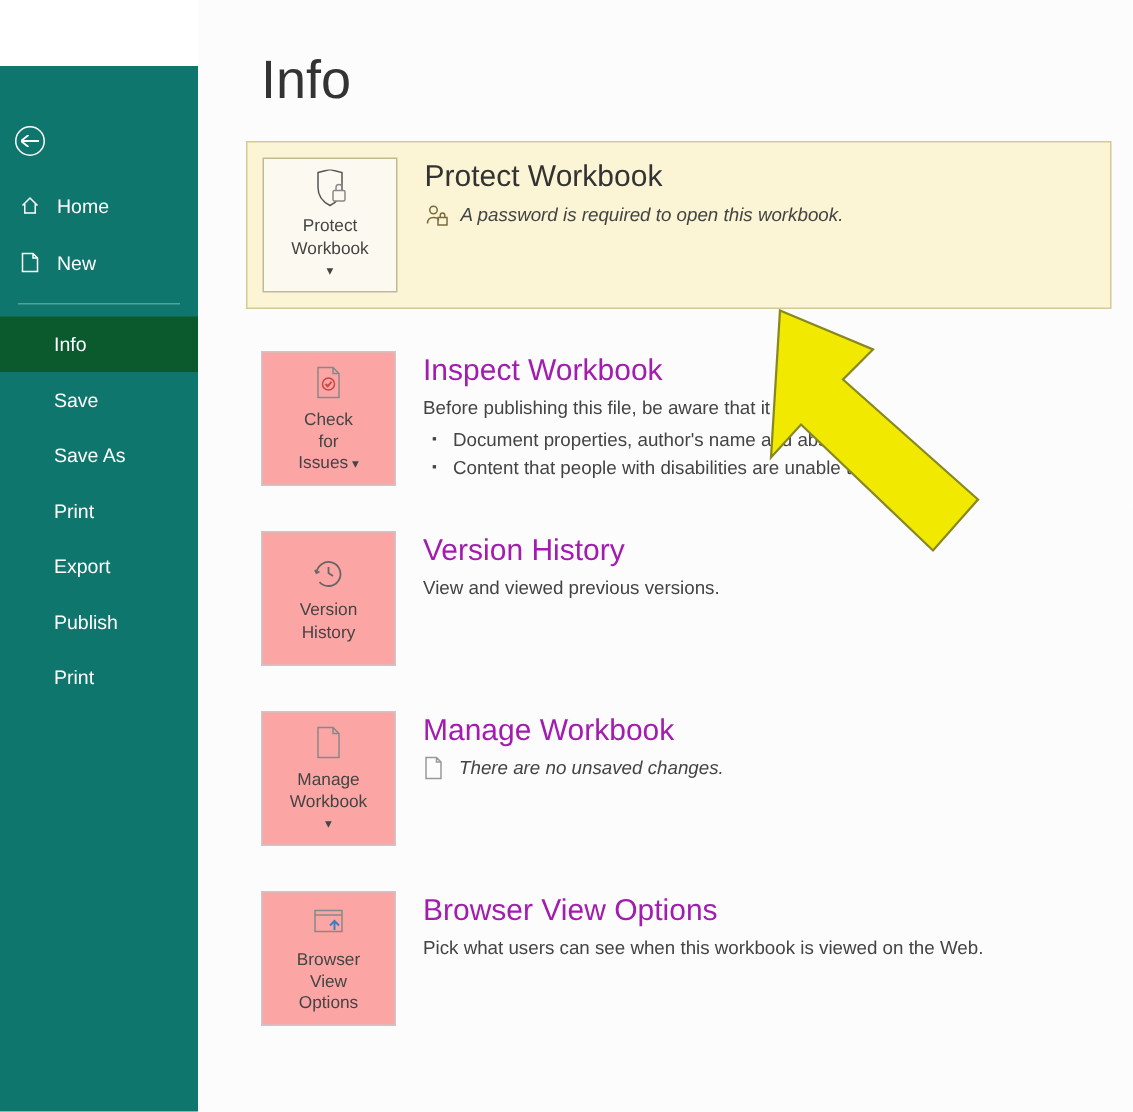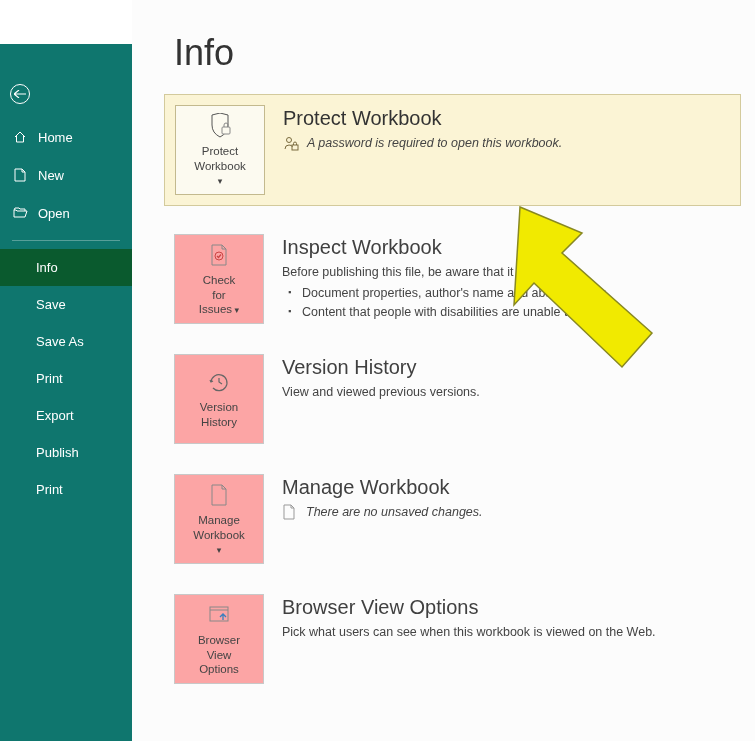--- a/index.html
+++ b/index.html
@@ -130,21 +130,21 @@
       line-height: 1.3;
       padding: 0 20px;
     }
     .section-content {
       flex: 1;
       padding-top: 2px;
     }
     .section-title {
       font-size: 20px;
       font-weight: 400;
-      color: #404040;
+      color: #a21caf;
       margin-bottom: 4px;
     }
     .section.highlight .section-title {
       color: #333;
     }
     .section-desc {
       font-size: 12.5px;
       color: #444;
       line-height: 1.5;
     }
@@ -205,28 +205,20 @@
     </span>
     <span>Home</span>
   </div>
   <div class="nav-btn">
     <span class="icon">
       <svg width="12" height="14" viewBox="0 0 12 14">
           <path d="M1 1 H8 L11 4 V13 H1 Z M8 1 V4 H11" stroke="#fff" stroke-width="1" fill="none"></path>
         </svg>
     </span>
     <span>New</span>
-  </div>
-  <div class="nav-btn">
-    <span class="icon">
-      <svg width="15" height="12" viewBox="0 0 15 12">
-          <path d="M1 3 V10 H12 L14 4 H4 L3 3 Z M1 3 L2 1 H6 L7 2 H12 V4" stroke="#fff" stroke-width="1" fill="none"></path>
-        </svg>
-    </span>
-    <span>Open</span>
   </div>
 
   <div class="divider"></div>
 
   <div class="nav-item active"><span>Info</span></div>
   <div class="nav-item"><span>Save</span></div>
   <div class="nav-item"><span>Save As</span></div>
   <div class="nav-item"><span>Print</span></div>
   <div class="nav-item"><span>Export</span></div>
   <div class="nav-item"><span>Publish</span></div>

